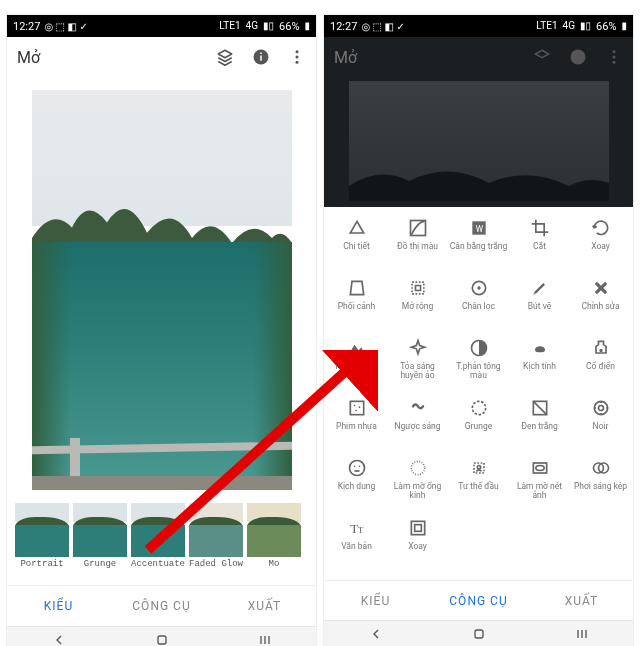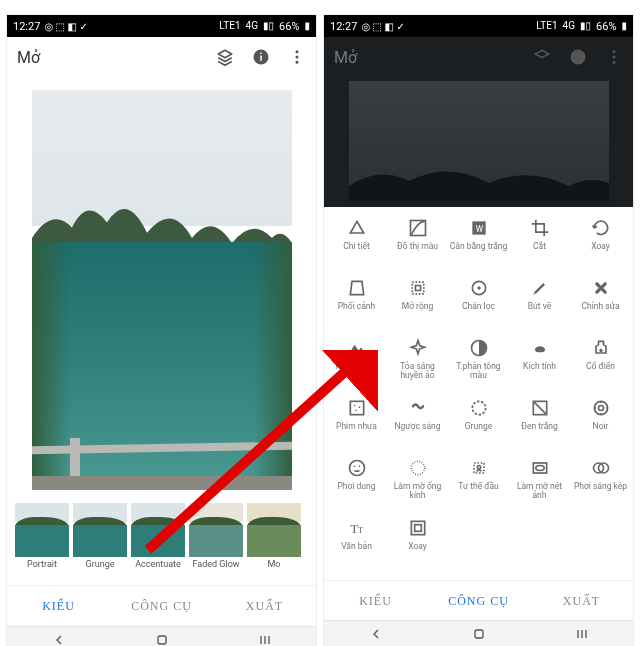--- a/index.html
+++ b/index.html
@@ -27,23 +27,23 @@
   .rail .h{position:absolute;bottom:38px;left:-10px;right:-10px;height:8px;background:#b9bab5;transform:rotate(-1deg);}
   .rail .v1{position:absolute;bottom:0;left:38px;width:10px;height:52px;background:#b9bab5;}
   .rail .plat{position:absolute;bottom:0;left:0;right:0;height:14px;background:#8b8880;}
   
   .styles{height:82px;display:flex;overflow:hidden;padding:4px 0 0 8px;gap:4px;}
   .style-item{width:54px;flex:0 0 54px;text-align:center;}
   .thumb{width:54px;height:54px;position:relative;overflow:hidden;}
   .thumb .tsky{position:absolute;inset:0;height:35%;background:#dde4e8;}
   .thumb .tmtn{position:absolute;top:25%;left:0;right:0;height:20%;background:#3a5a3a;border-radius:40% 50% 30% 50%/100% 100% 0 0;}
   .thumb .triv{position:absolute;top:40%;left:0;right:0;bottom:0;background:#2d7e78;}
-  .slabel{font-size:9px;color:#555;margin-top:2px;white-space:nowrap;overflow:hidden;}
-  
-  .btabs{height:40px;display:flex;border-top:1px solid #eee;font-family:Liberation Serif, serif;}
+  .slabel{font-size:9px;color:#555;margin-top:2px;white-space:nowrap;overflow:hidden;font-family:Liberation Mono, monospace;}
+  
+  .btabs{height:40px;display:flex;border-top:1px solid #eee;}
   .btab{flex:1;display:flex;align-items:center;justify-content:center;font-size:12px;letter-spacing:1px;color:#888;}
   .btab.active{color:#1a73e8;}
   
   .nav{height:28px;background:#f4f4f4;display:flex;align-items:center;justify-content:space-around;border-top:1px solid #e5e5e5;}
   .nav span{color:#555;font-size:14px;}
   
   .dim{position:absolute;top:22px;left:0;right:0;height:170px;background:#1b1f22;overflow:hidden;}
   .dim .dtoolbar{height:40px;display:flex;align-items:center;justify-content:space-between;padding:0 10px;}
   .dim .dtoolbar .left{color:#777;font-size:16px;}
   .dim .dtoolbar .right{display:flex;gap:18px;}
@@ -407,21 +407,21 @@
           </div>
           <div class="gitem">
             <div class="gicon">
               <svg viewBox="0 0 24 24">
                 <circle cx="12" cy="12" r="9" stroke="currentColor" stroke-width="2" fill="none"></circle>
                 <circle cx="9" cy="10" r="1" fill="currentColor"></circle>
                 <circle cx="15" cy="10" r="1" fill="currentColor"></circle>
                 <path d="M9 15c1 1 5 1 6 0" stroke="currentColor" stroke-width="2" fill="none"></path>
               </svg>
             </div>
-            <div class="glabel">Phơi dung</div>
+            <div class="glabel">Kịch dung</div>
           </div>
           <div class="gitem">
             <div class="gicon">
               <svg viewBox="0 0 24 24">
                 <circle cx="12" cy="12" r="8" stroke="currentColor" stroke-width="2" fill="none" stroke-dasharray="1 2"></circle>
               </svg>
             </div>
             <div class="glabel">Làm mờ ống kính</div>
           </div>
           <div class="gitem">

